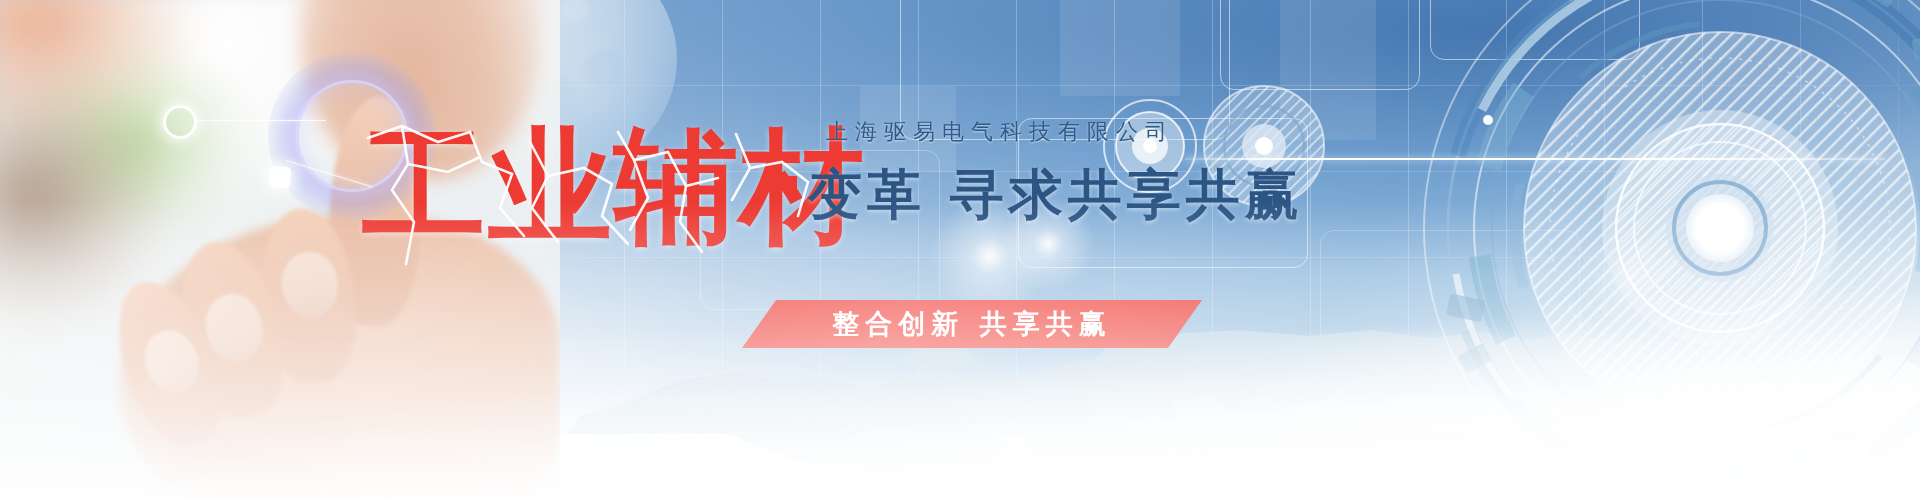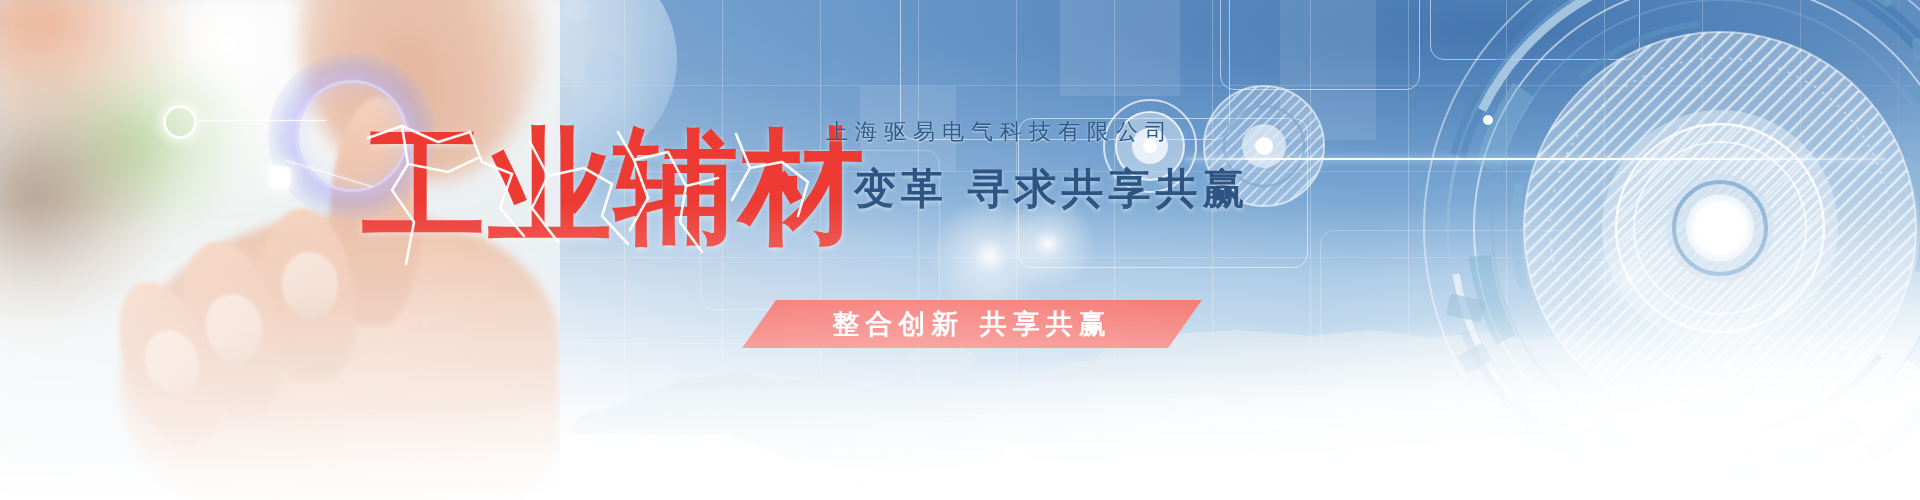--- a/index.html
+++ b/index.html
@@ -127,24 +127,23 @@
   .cracks svg{width:100%;height:100%;display:block;}
 
   .company{
     position:absolute;left:826px;top:121px;
     font-size:22px;line-height:1;letter-spacing:7px;font-weight:400;
     color:#2E5A8A;white-space:nowrap;
     text-shadow:0 1px 2px rgba(255,255,255,.55);
   }
   .slogan{
     position:absolute;left:808px;top:168px;
-    font-size:42px;line-height:1;letter-spacing:5px;font-weight:700;
+    font-size:54px;line-height:1;letter-spacing:5px;font-weight:700;
     color:#2C5584;white-space:nowrap;
     text-shadow:0 2px 4px rgba(255,255,255,.45);
-    margin-left:46px;
   }
   .ribbon{
     position:absolute;left:742px;top:300px;width:460px;height:48px;
     background:linear-gradient(90deg,#F0433C 0%,#F4504A 35%,#F24640 70%,#EF3B34 100%);
     clip-path:polygon(34px 0, 100% 0, calc(100% - 34px) 100%, 0 100%);
     box-shadow:0 3px 10px rgba(180,40,35,.18);
   }
   .ribbon-txt{
     position:absolute;left:742px;top:300px;width:460px;height:48px;
     display:flex;align-items:center;justify-content:center;

